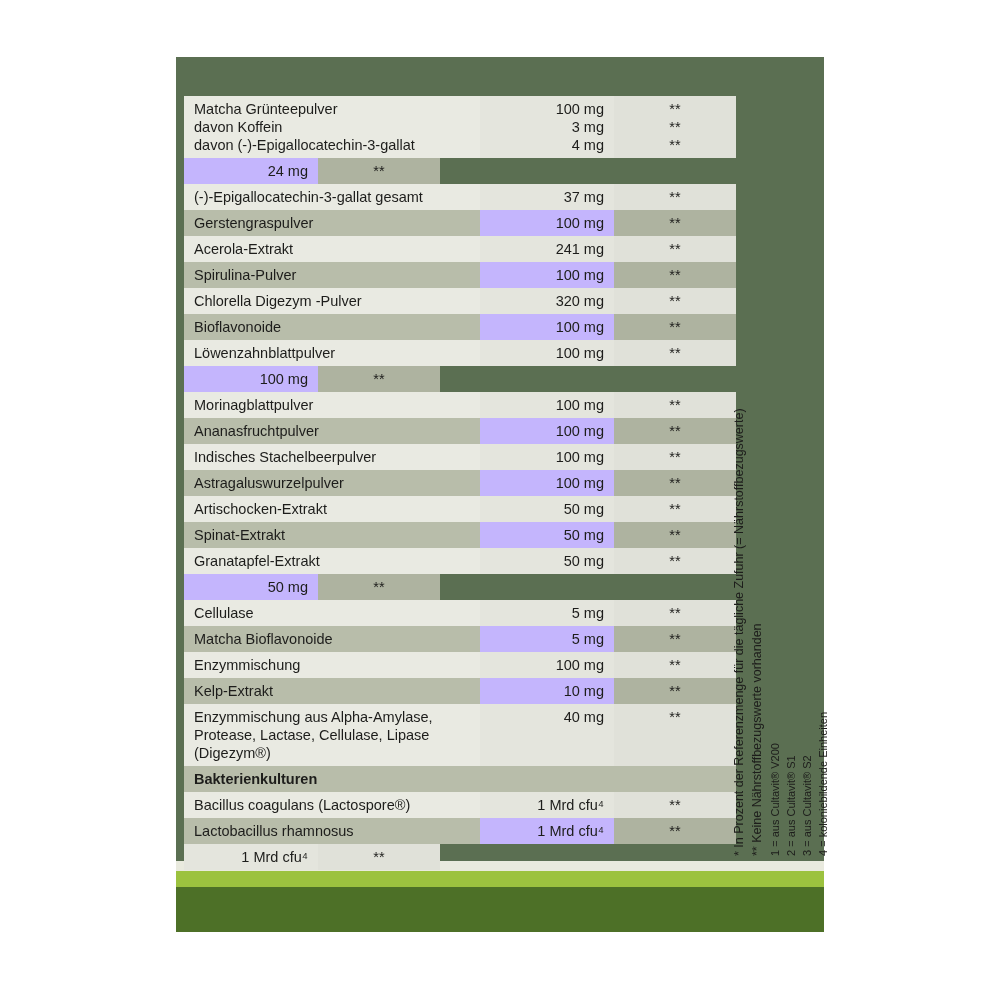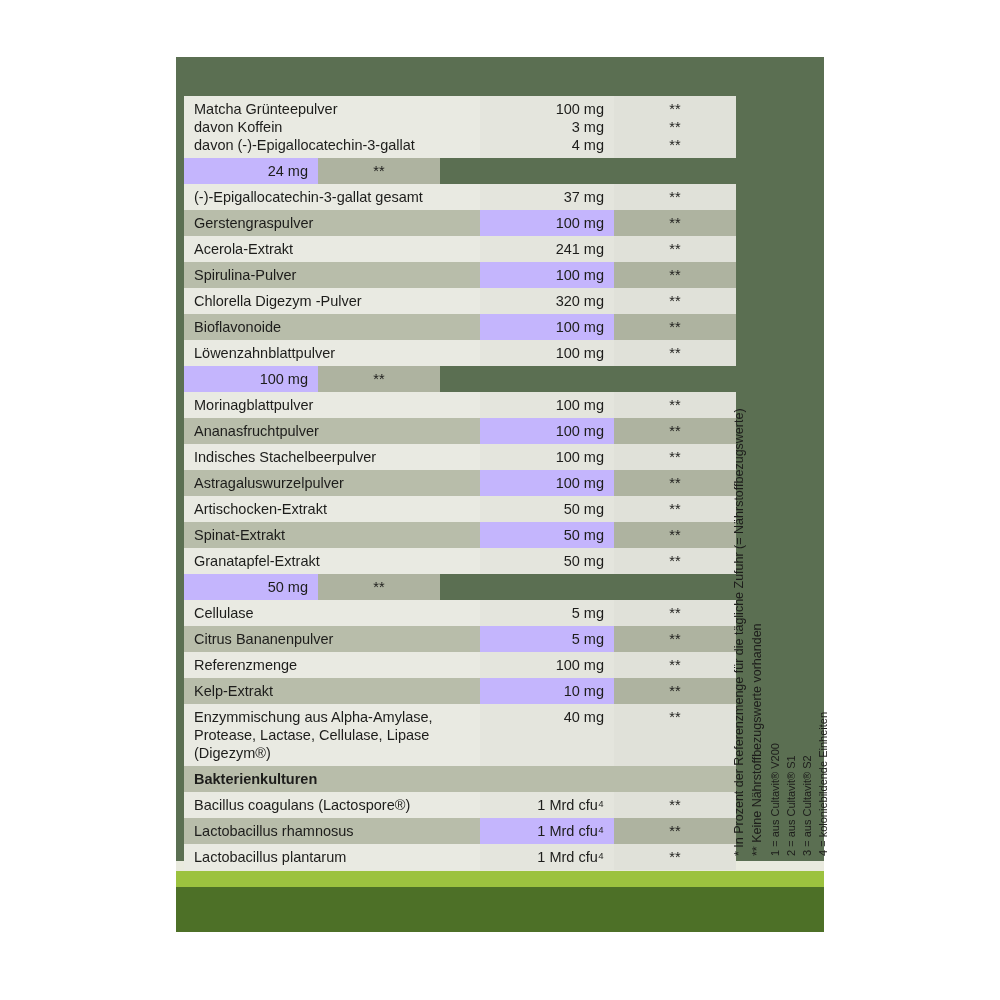--- a/index.html
+++ b/index.html
@@ -218,26 +218,26 @@
       <div class="row shade-dark">
         <div class="c-amt">50 mg</div>
         <div class="c-nrv">**</div>
       </div>
       <div class="row shade-light">
         <div class="c-name">Cellulase</div>
         <div class="c-amt">5 mg</div>
         <div class="c-nrv">**</div>
       </div>
       <div class="row shade-dark">
-        <div class="c-name">Citrus Bananenpulver</div>
+        <div class="c-name">Matcha Bioflavonoide</div>
         <div class="c-amt">5 mg</div>
         <div class="c-nrv">**</div>
       </div>
       <div class="row shade-light">
-        <div class="c-name">Referenzmenge</div>
+        <div class="c-name">Enzymmischung</div>
         <div class="c-amt">100 mg</div>
         <div class="c-nrv">**</div>
       </div>
       <div class="row shade-dark">
         <div class="c-name">Kelp-Extrakt</div>
         <div class="c-amt">10 mg</div>
         <div class="c-nrv">**</div>
       </div>
       <div class="row shade-light">
         <div class="c-name">Enzymmischung aus Alpha-Amylase, Protease, Lactase, Cellulase, Lipase (Digezym®)</div>
@@ -253,21 +253,20 @@
         <div class="c-name">Bacillus coagulans (Lactospore®)</div>
         <div class="c-amt">1 Mrd cfu⁴</div>
         <div class="c-nrv">**</div>
       </div>
       <div class="row shade-dark">
         <div class="c-name">Lactobacillus rhamnosus</div>
         <div class="c-amt">1 Mrd cfu⁴</div>
         <div class="c-nrv">**</div>
       </div>
       <div class="row shade-light">
-        <div class="c-name">Lactobacillus plantarum</div>
         <div class="c-amt">1 Mrd cfu⁴</div>
         <div class="c-nrv">**</div>
       </div>
     </div>
 
   <div class="notes">
     <div class="note" style="left: 4px;">* In Prozent der Referenzmenge für die tägliche Zufuhr (= Nährstoffbezugswerte)</div>
     <div class="note" style="left: 22px;">** Keine Nährstoffbezugswerte vorhanden</div>
     <div class="note small" style="left: 40px;">1 = aus Cultavit® V200</div>
     <div class="note small" style="left: 56px;">2 = aus Cultavit® S1</div>

